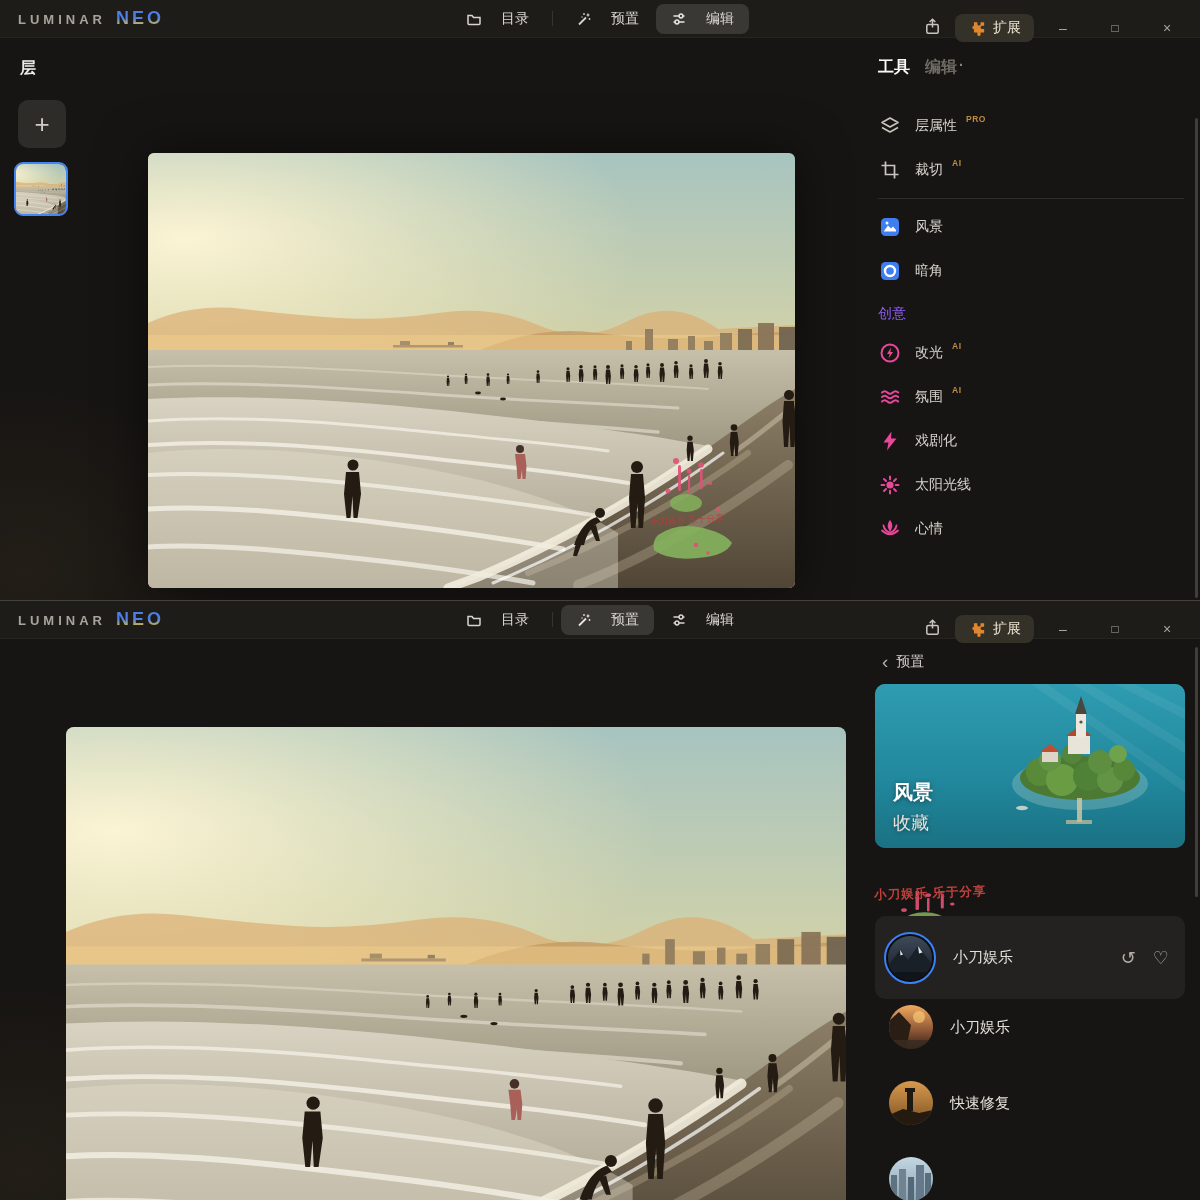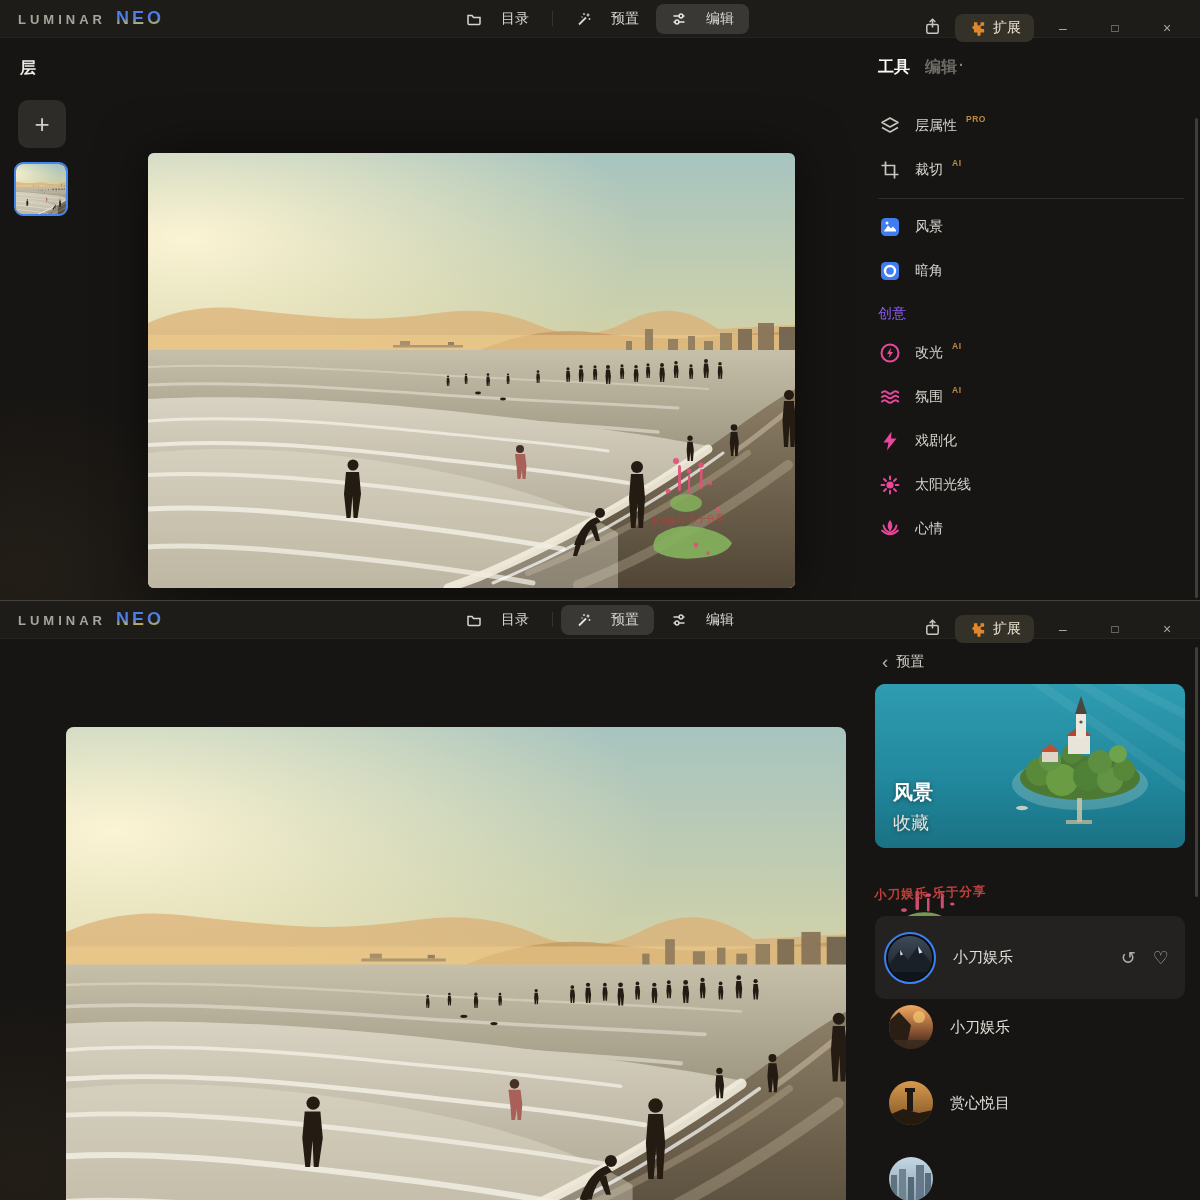--- a/index.html
+++ b/index.html
@@ -564,21 +564,21 @@
 
     <div class="preset-row" style="top:426px; height:76px; padding-left:14px;">
       <div class="pthumb">
         <svg viewBox="0 0 44 44">
             <rect width="44" height="44" fill="url(#t3g)"></rect>
             <path d="M0,44 V34 L14,28 L30,32 L44,29 V44 Z" fill="#241a10"></path>
             <rect x="18" y="10" width="6" height="20" fill="#1d1812"></rect>
             <rect x="16" y="7" width="10" height="4" fill="#1d1812"></rect>
           </svg>
       </div>
-      <span class="preset-label">赏心悦目</span>
+      <span class="preset-label">快速修复</span>
     </div>
 
     <div class="preset-row" style="top:502px; height:76px; padding-left:14px;">
       <div class="pthumb">
         <svg viewBox="0 0 44 44">
             <rect width="44" height="44" fill="url(#t4g)"></rect>
             <rect x="2" y="18" width="6" height="26" fill="#5f7280"></rect>
             <rect x="10" y="12" width="7" height="32" fill="#70848f"></rect>
             <rect x="19" y="20" width="6" height="24" fill="#556878"></rect>
             <rect x="27" y="8" width="8" height="36" fill="#66798a"></rect>

